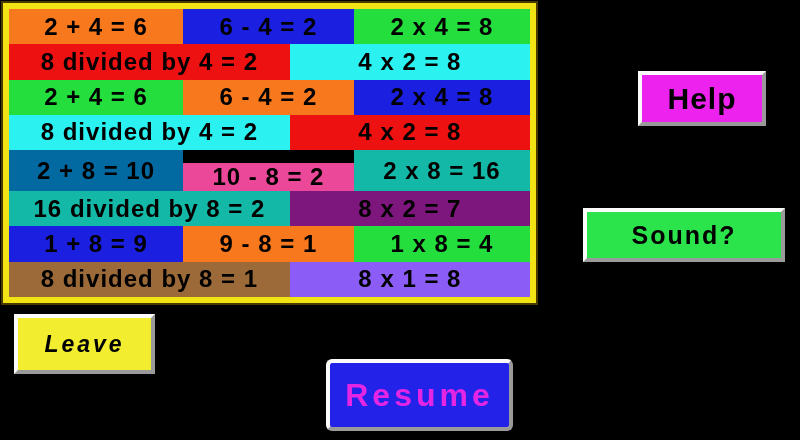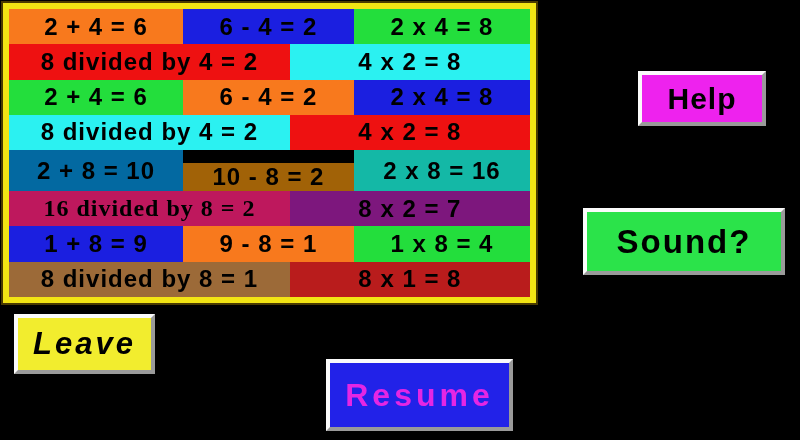--- a/index.html
+++ b/index.html
@@ -48,27 +48,27 @@
     cursor:pointer;
     box-sizing:border-box;
   }
   .btn-help{
     left:610px; top:71px;
     width:128px; height:55px;
     font-size:30px; letter-spacing:1px;margin-left:28px;
   }
   .btn-sound{
     left:583px; top:208px;
-    width:202px; height:67px;
-    font-size:33px; letter-spacing:2px;
+    width:202px; height:54px;
+    font-size:25px; letter-spacing:2px;
   }
   .btn-leave{
     left:14px; top:314px;
     width:141px; height:60px;
-    font-size:31px; letter-spacing:3px;
+    font-size:23px; letter-spacing:3px;
     font-style:italic;
   }
   .btn-resume{
     left:326px; top:359px;
     width:187px; height:72px;
     font-size:32px; letter-spacing:4px;
   }
 </style>
 </head>
 <body>
@@ -87,37 +87,37 @@
       <div class="cell" style="width: 33.4%; background: rgb(35, 222, 60);">2 + 4 = 6</div>
       <div class="cell" style="width: 32.8%; background: rgb(248, 121, 29);">6 - 4 = 2</div>
       <div class="cell" style="width: 33.8%; background: rgb(27, 31, 224);">2 x 4 = 8</div>
     </div>
     <div class="row">
       <div class="cell" style="width: 53.9%; background: rgb(43, 241, 241);">8 divided by 4 = 2</div>
       <div class="cell" style="width: 46.1%; background: rgb(238, 17, 17);">4 x 2 = 8</div>
     </div>
     <div class="row">
       <div class="cell" style="width: 33.4%; background: #0369a1;">2 + 8 = 10</div>
-      <div class="cell" style="width: 32.8%; background: #a16207; margin-top: 13px;">10 - 8 = 2</div>
+      <div class="cell" style="width: 32.8%; background: #ec4899; margin-top: 13px;">10 - 8 = 2</div>
       <div class="cell" style="width: 33.8%; background: #14b8a6;">2 x 8 = 16</div>
     </div>
     <div class="row">
-      <div class="cell" style="width: 53.9%; background: #be185d; font-family: Liberation Serif, serif;">16 divided by 8 = 2</div>
+      <div class="cell" style="width: 53.9%; background: #14b8a6;">16 divided by 8 = 2</div>
       <div class="cell" style="width: 46.1%; background: rgb(125, 23, 125);">8 x 2 = 7</div>
     </div>
     <div class="row">
       <div class="cell" style="width: 33.4%; background: rgb(27, 31, 224);">1 + 8 = 9</div>
       <div class="cell" style="width: 32.8%; background: rgb(248, 121, 29);">9 - 8 = 1</div>
       <div class="cell" style="width: 33.8%; background: rgb(35, 222, 60);">1 x 8 = 4</div>
     </div>
     <div class="row">
       <div class="cell" style="width: 53.9%; background: rgb(156, 106, 56);">8 divided by 8 = 1</div>
-      <div class="cell" style="width: 46.1%; background: #b91c1c;">8 x 1 = 8</div>
+      <div class="cell" style="width: 46.1%; background: #8b5cf6;">8 x 1 = 8</div>
     </div>
   </div>
 
 <div class="btn btn-help" style="background: rgb(238, 34, 238); color: rgb(0, 0, 0);">Help</div>
 
 <div class="btn btn-sound" style="background: rgb(43, 227, 74); color: rgb(0, 0, 0);">Sound?</div>
 
 <div class="btn btn-leave" style="background: rgb(242, 237, 46); color: rgb(0, 0, 0);">Leave</div>
 
-<div class="btn btn-resume" style="background: rgb(34, 34, 232); color: rgb(228, 38, 228);">Resume</div>
+<div class="btn btn-resume" style="background: rgb(34, 34, 232); color: rgb(228, 38, 228); border-radius: 6px;">Resume</div>
 
 </body></html>

